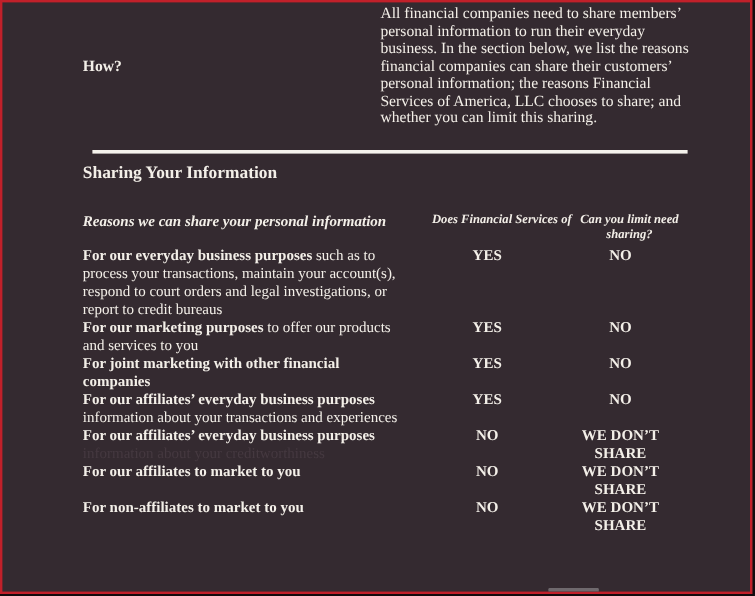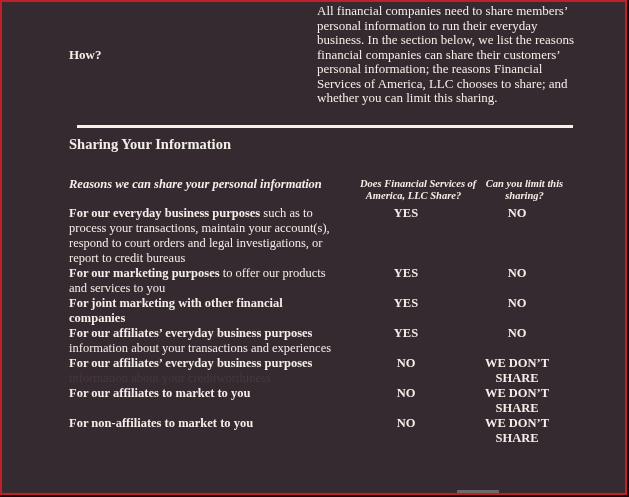--- a/index.html
+++ b/index.html
@@ -88,24 +88,23 @@
     <hr class="divider">
 
     <h2 class="section-heading">Sharing Your Information</h2>
 
     <div class="share-table">
 
       <div class="trow thead">
         <div class="cell-reasons">Reasons we can share your personal information</div>
         <div class="col-head">
           <span>Does Financial Services of</span>
-          <span>America, LLC Share?</span>
         </div>
         <div class="col-head">
-          <span>Can you limit this</span>
+          <span>Can you limit need</span>
           <span>sharing?</span>
         </div>
       </div>
 
       <div class="trow">
         <div class="cell-left"><span class="b">For our everyday business purposes</span><span> such as to process your transactions, maintain your account(s), respond to court orders and legal investigations, or report to credit bureaus</span></div>
         <div class="cell-val">YES</div>
         <div class="cell-val cell-limit">NO</div>
       </div>
 

